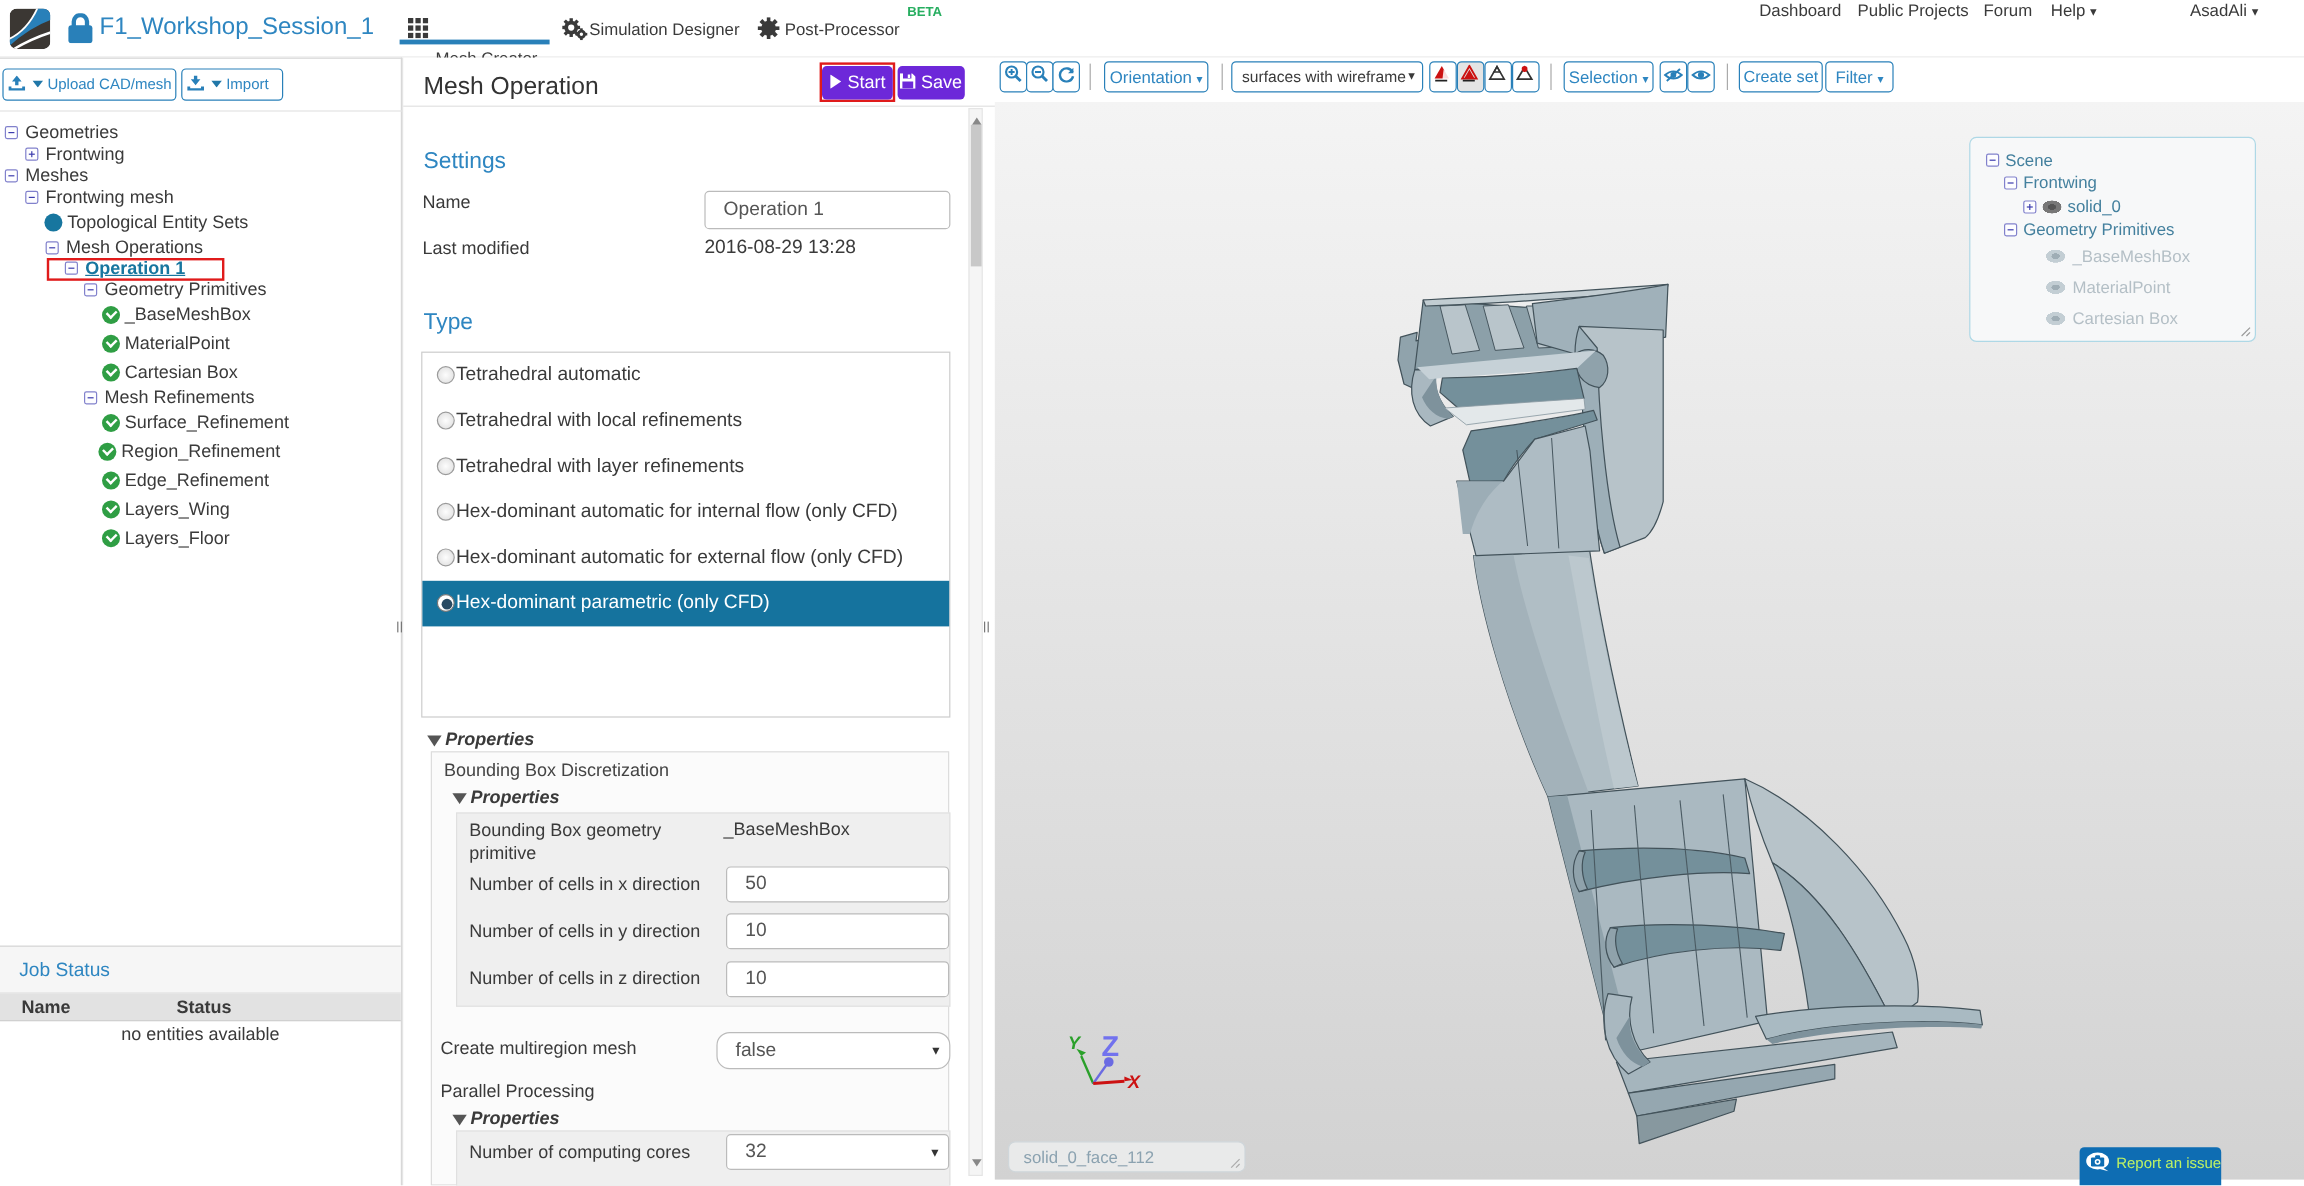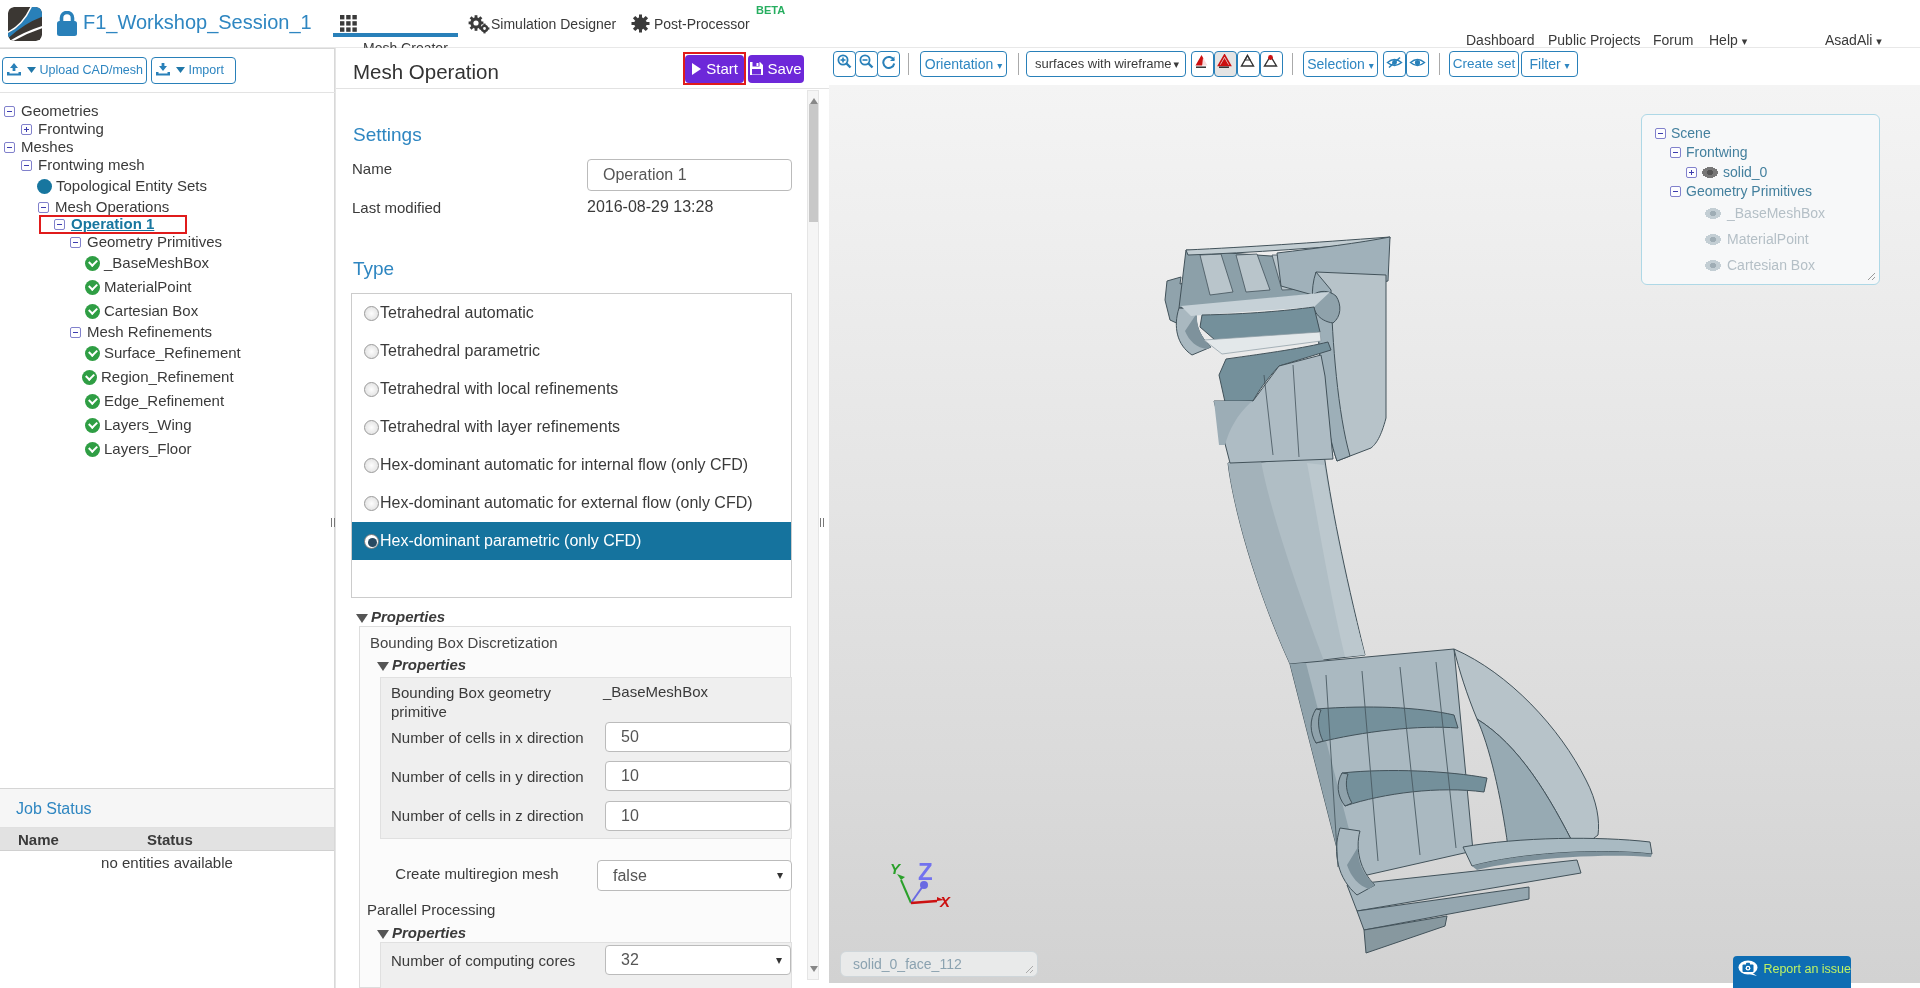--- a/index.html
+++ b/index.html
@@ -6,21 +6,21 @@
 html,body { width:1920px; height:988px; overflow:hidden; font-family:"Liberation Sans", sans-serif; background:#fff; }
 #page { position:relative; width:1673px; height:988px; }
 .abs { position:absolute; }
 
 
 #navbar { position:absolute; left:0; top:0; width:1920px; height:48px; background:#fff; box-sizing:border-box; }
 #logo { position:absolute; left:8px; top:7px; width:34px; height:34px; border-radius:6px; overflow:hidden; }
 #ptitle { position:absolute; left:83px; top:11px; font-size:20px; color:#2e86c1; }
 .navtab { position:absolute; top:16px; font-size:14px; color:#3a3a3a; }
 #tab-underline { position:absolute; left:333px; top:33px; width:125px; height:4px; background:#2980b9; }
-.navlink { position:absolute; top:32px; font-size:14px; color:#3a3a3a; }
+.navlink { position:absolute; top:0; font-size:14px; color:#3a3a3a; }
 
 
 #sidebar { position:absolute; left:0; top:48px; width:335px; height:940px; background:#fff; border-right:1px solid #d8d8d8; }
 .sbtn { position:absolute; top:9px; height:27px; border:1px solid #2980b9; border-radius:4px; background:#fff; color:#2e86c1; font-size:12.5px; line-height:25px; padding:0 4px; white-space:nowrap; overflow:hidden; }
 .treerow { position:absolute; font-size:15px; color:#3a3a3a; white-space:nowrap; height:18px; line-height:18px; }
 .sq { display:inline-block; width:11px; height:11px; border:1px solid #8181cc; border-radius:2px; background:#fdfdff; position:relative; vertical-align:-1px; margin-right:6px; }
 .sq::after { content:""; position:absolute; left:2px; top:4px; width:5px; height:1px; background:#3d3dae; }
 .sq.plus::before { content:""; position:absolute; left:4px; top:2px; width:1px; height:5px; background:#3d3dae; }
 .chk { display:inline-block; width:15px; height:15px; border-radius:50%; background:#2f9e44; position:relative; vertical-align:-3px; margin-right:4px; }
 .chk::after { content:""; position:absolute; left:4px; top:3px; width:6px; height:4px; border-left:2px solid #fff; border-bottom:2px solid #fff; transform:rotate(-45deg); }
@@ -209,21 +209,20 @@
 
     <div class="h-blue" style="position:absolute;left:17px;top:76px;">Settings</div>
     <div class="lbl" style="position:absolute;left:16px;top:112px;">Name</div>
     <div style="position:absolute;left:251px;top:111px;width:205px;height:32px;border:1px solid #bbb;border-radius:4px;font-size:16px;color:#555;line-height:30px;padding-left:15px;">Operation 1</div>
     <div class="lbl" style="position:absolute;left:16px;top:151px;">Last modified</div>
     <div style="position:absolute;left:251px;top:150px;font-size:16px;color:#3a3a3a;">2016-08-29 13:28</div>
 
     <div class="h-blue" style="position:absolute;left:17px;top:210px;">Type</div>
     <div style="position:absolute;left:15px;top:245px;width:441px;height:305px;border:1px solid #ccc;background:#fff;">
       <div class="trow"><span class="radio"></span>Tetrahedral automatic</div>
-      <div class="trow"><span class="radio"></span>Tetrahedral parametric</div>
       <div class="trow"><span class="radio"></span>Tetrahedral with local refinements</div>
       <div class="trow"><span class="radio"></span>Tetrahedral with layer refinements</div>
       <div class="trow"><span class="radio"></span>Hex-dominant automatic for internal flow (only CFD)</div>
       <div class="trow"><span class="radio"></span>Hex-dominant automatic for external flow (only CFD)</div>
       <div class="trow sel"><span class="radio on"></span>Hex-dominant parametric (only CFD)</div>
     </div>
 
     <div style="position:absolute;left:20px;top:560px;font-size:15px;font-style:italic;font-weight:bold;color:#3a3a3a;"><span class="dtri"></span>Properties</div>
     <div style="position:absolute;left:23px;top:578px;width:432px;height:362px;border:1px solid #ddd;background:#fbfbfb;">
       <div style="position:absolute;left:10px;top:7px;font-size:15px;color:#444;">Bounding Box Discretization</div>
@@ -231,22 +230,22 @@
       <div style="position:absolute;left:20px;top:50px;width:412px;height:162px;border:1px solid #e0e0e0;background:#efefef;">
         <div class="plbl" style="left:10px;top:5px;width:180px;">Bounding Box geometry primitive</div>
         <div style="position:absolute;left:222px;top:5px;font-size:15px;color:#3a3a3a;">_BaseMeshBox</div>
         <div class="plbl" style="left:10px;top:50px;width:200px;">Number of cells in x direction</div>
         <div class="pinput" style="left:224px;top:44px;">50</div>
         <div class="plbl" style="left:10px;top:89px;width:200px;">Number of cells in y direction</div>
         <div class="pinput" style="left:224px;top:83px;">10</div>
         <div class="plbl" style="left:10px;top:128px;width:200px;">Number of cells in z direction</div>
         <div class="pinput" style="left:224px;top:123px;">10</div>
       </div>
-      <div class="plbl" style="left:7px;top:237px;width:220px;text-align:center;">Create multiregion mesh</div>
-      <div class="psel" style="left:237px;top:233px;">false<span class="caret">▾</span></div>
+      <div class="plbl" style="left:7px;top:237px;width:220px;">Create multiregion mesh</div>
+      <div class="psel" style="left:237px;top:233px;border-radius:11px;">false<span class="caret">▾</span></div>
       <div class="plbl" style="left:7px;top:273px;width:220px;">Parallel Processing</div>
       <div style="position:absolute;left:17px;top:297px;font-size:15px;font-style:italic;font-weight:bold;color:#3a3a3a;"><span class="dtri"></span>Properties</div>
       <div style="position:absolute;left:20px;top:315px;width:412px;height:47px;border:1px solid #e0e0e0;background:#efefef;">
         <div class="plbl" style="left:10px;top:8px;width:200px;">Number of computing cores</div>
         <div class="pinput" style="left:224px;top:2px;">32<span class="caret">▾</span></div>
       </div>
     </div>
     <div id="midscroll">
       <div style="position:absolute;left:2px;top:3px;width:0;height:0;border:4px solid transparent;border-bottom:6px solid #888;"></div>
       <div style="position:absolute;left:1px;top:13px;width:9px;height:118px;background:#c8c8c8;"></div>

